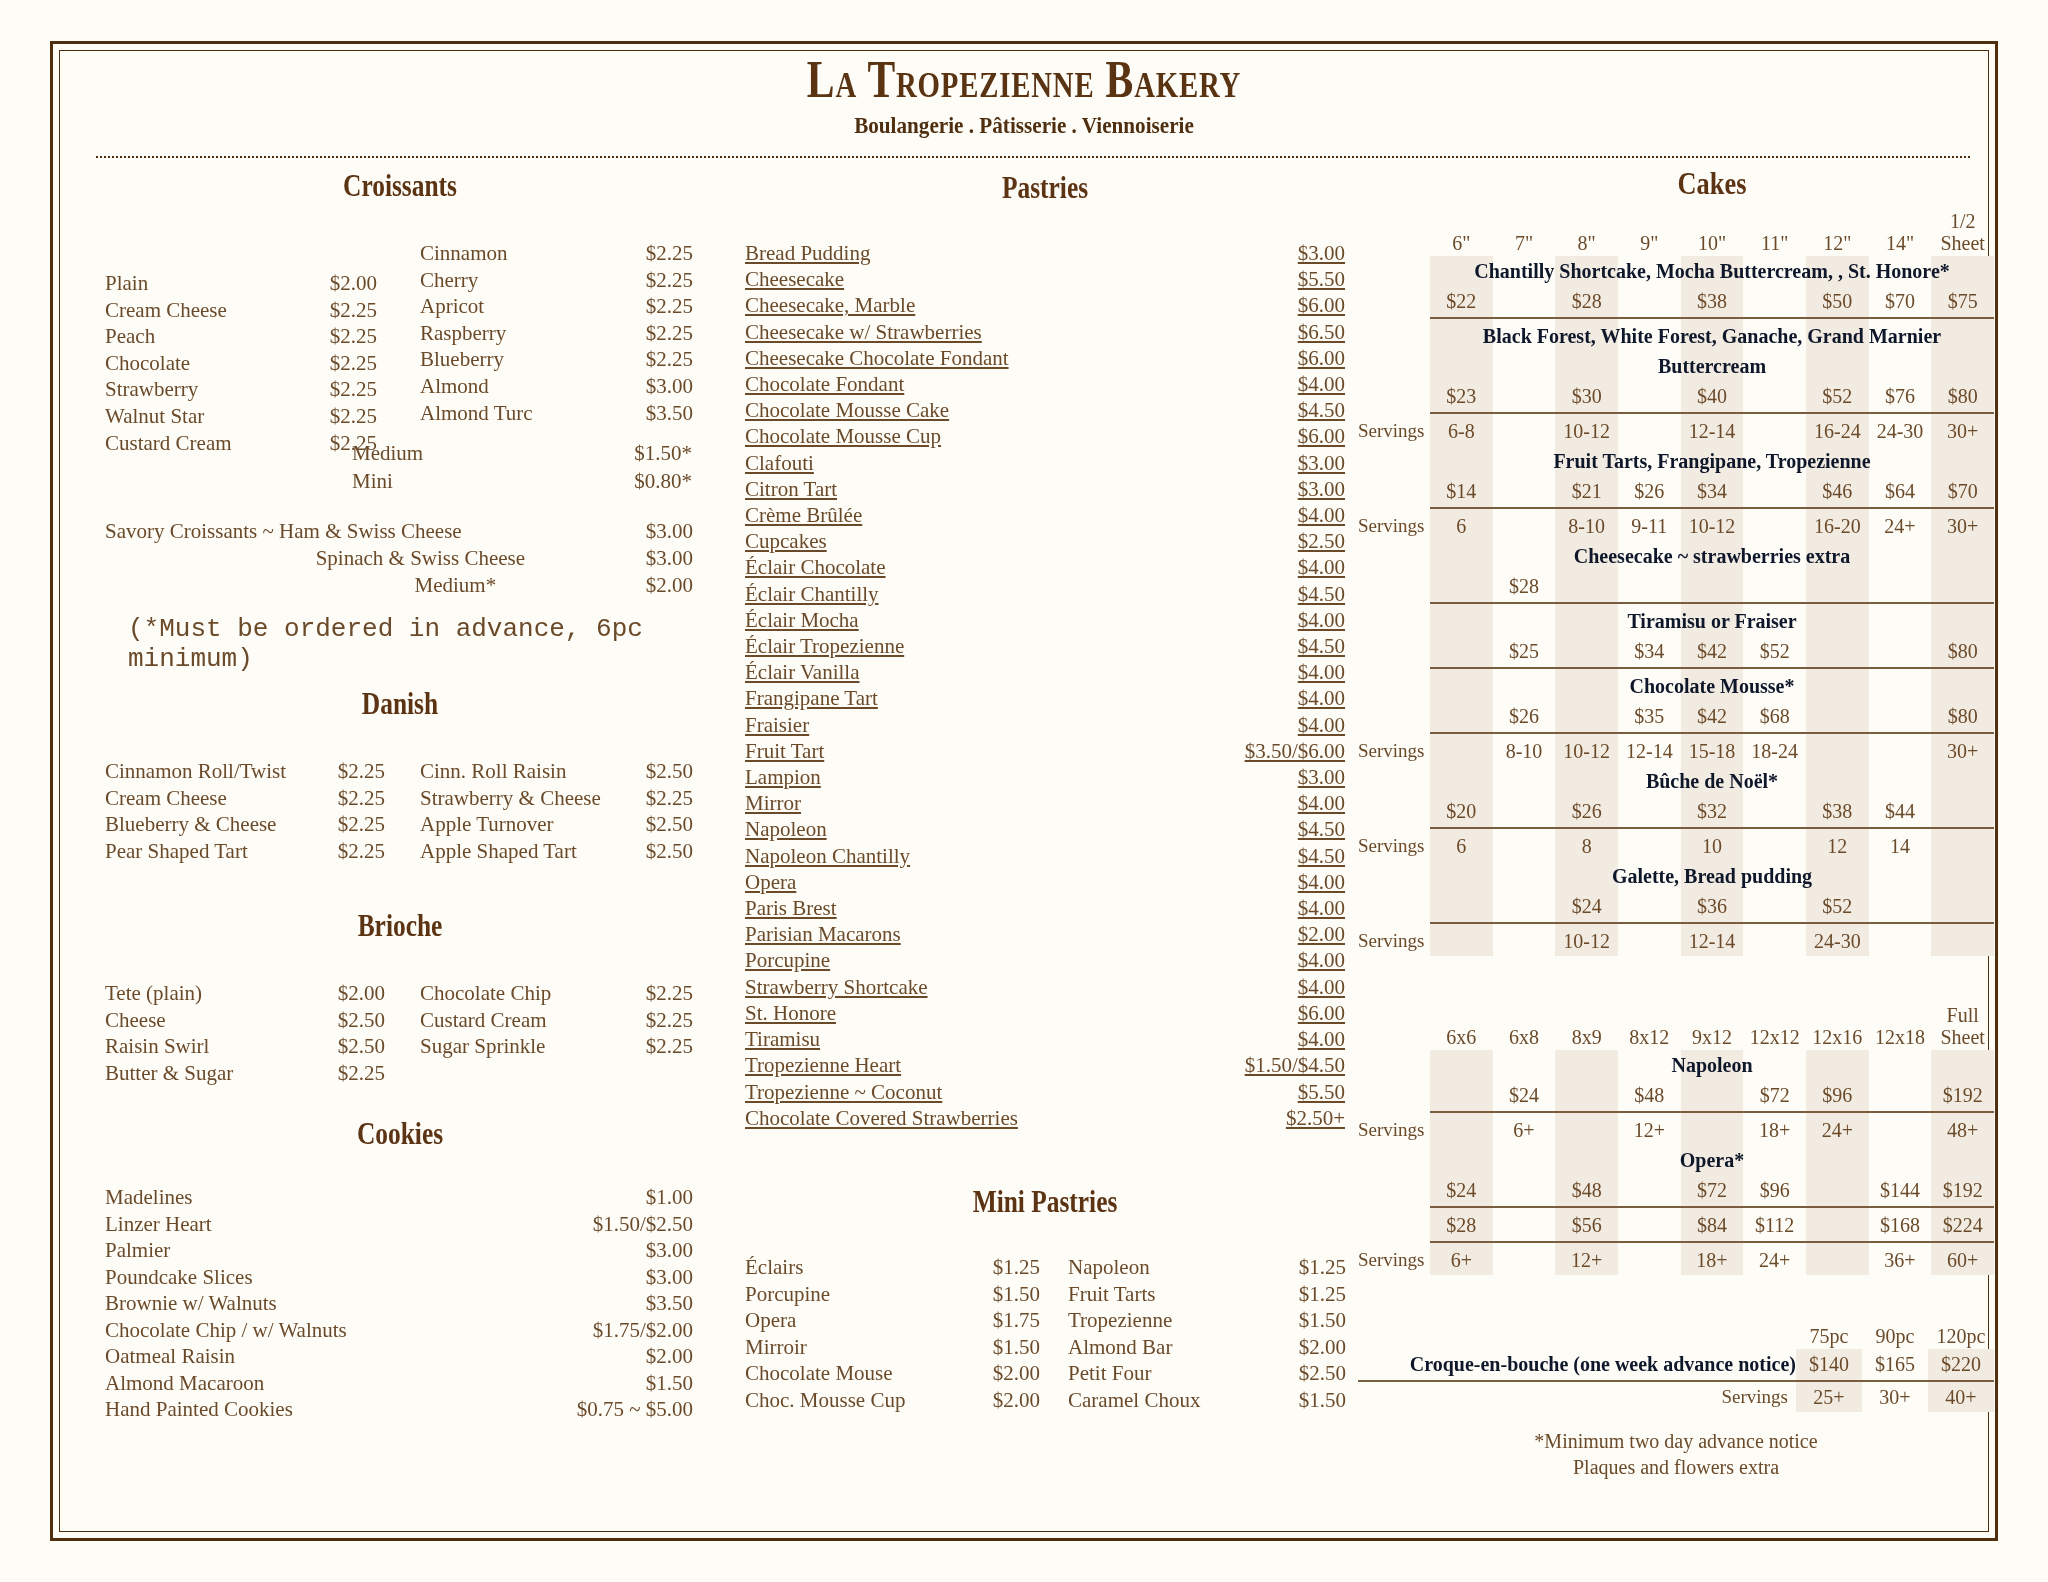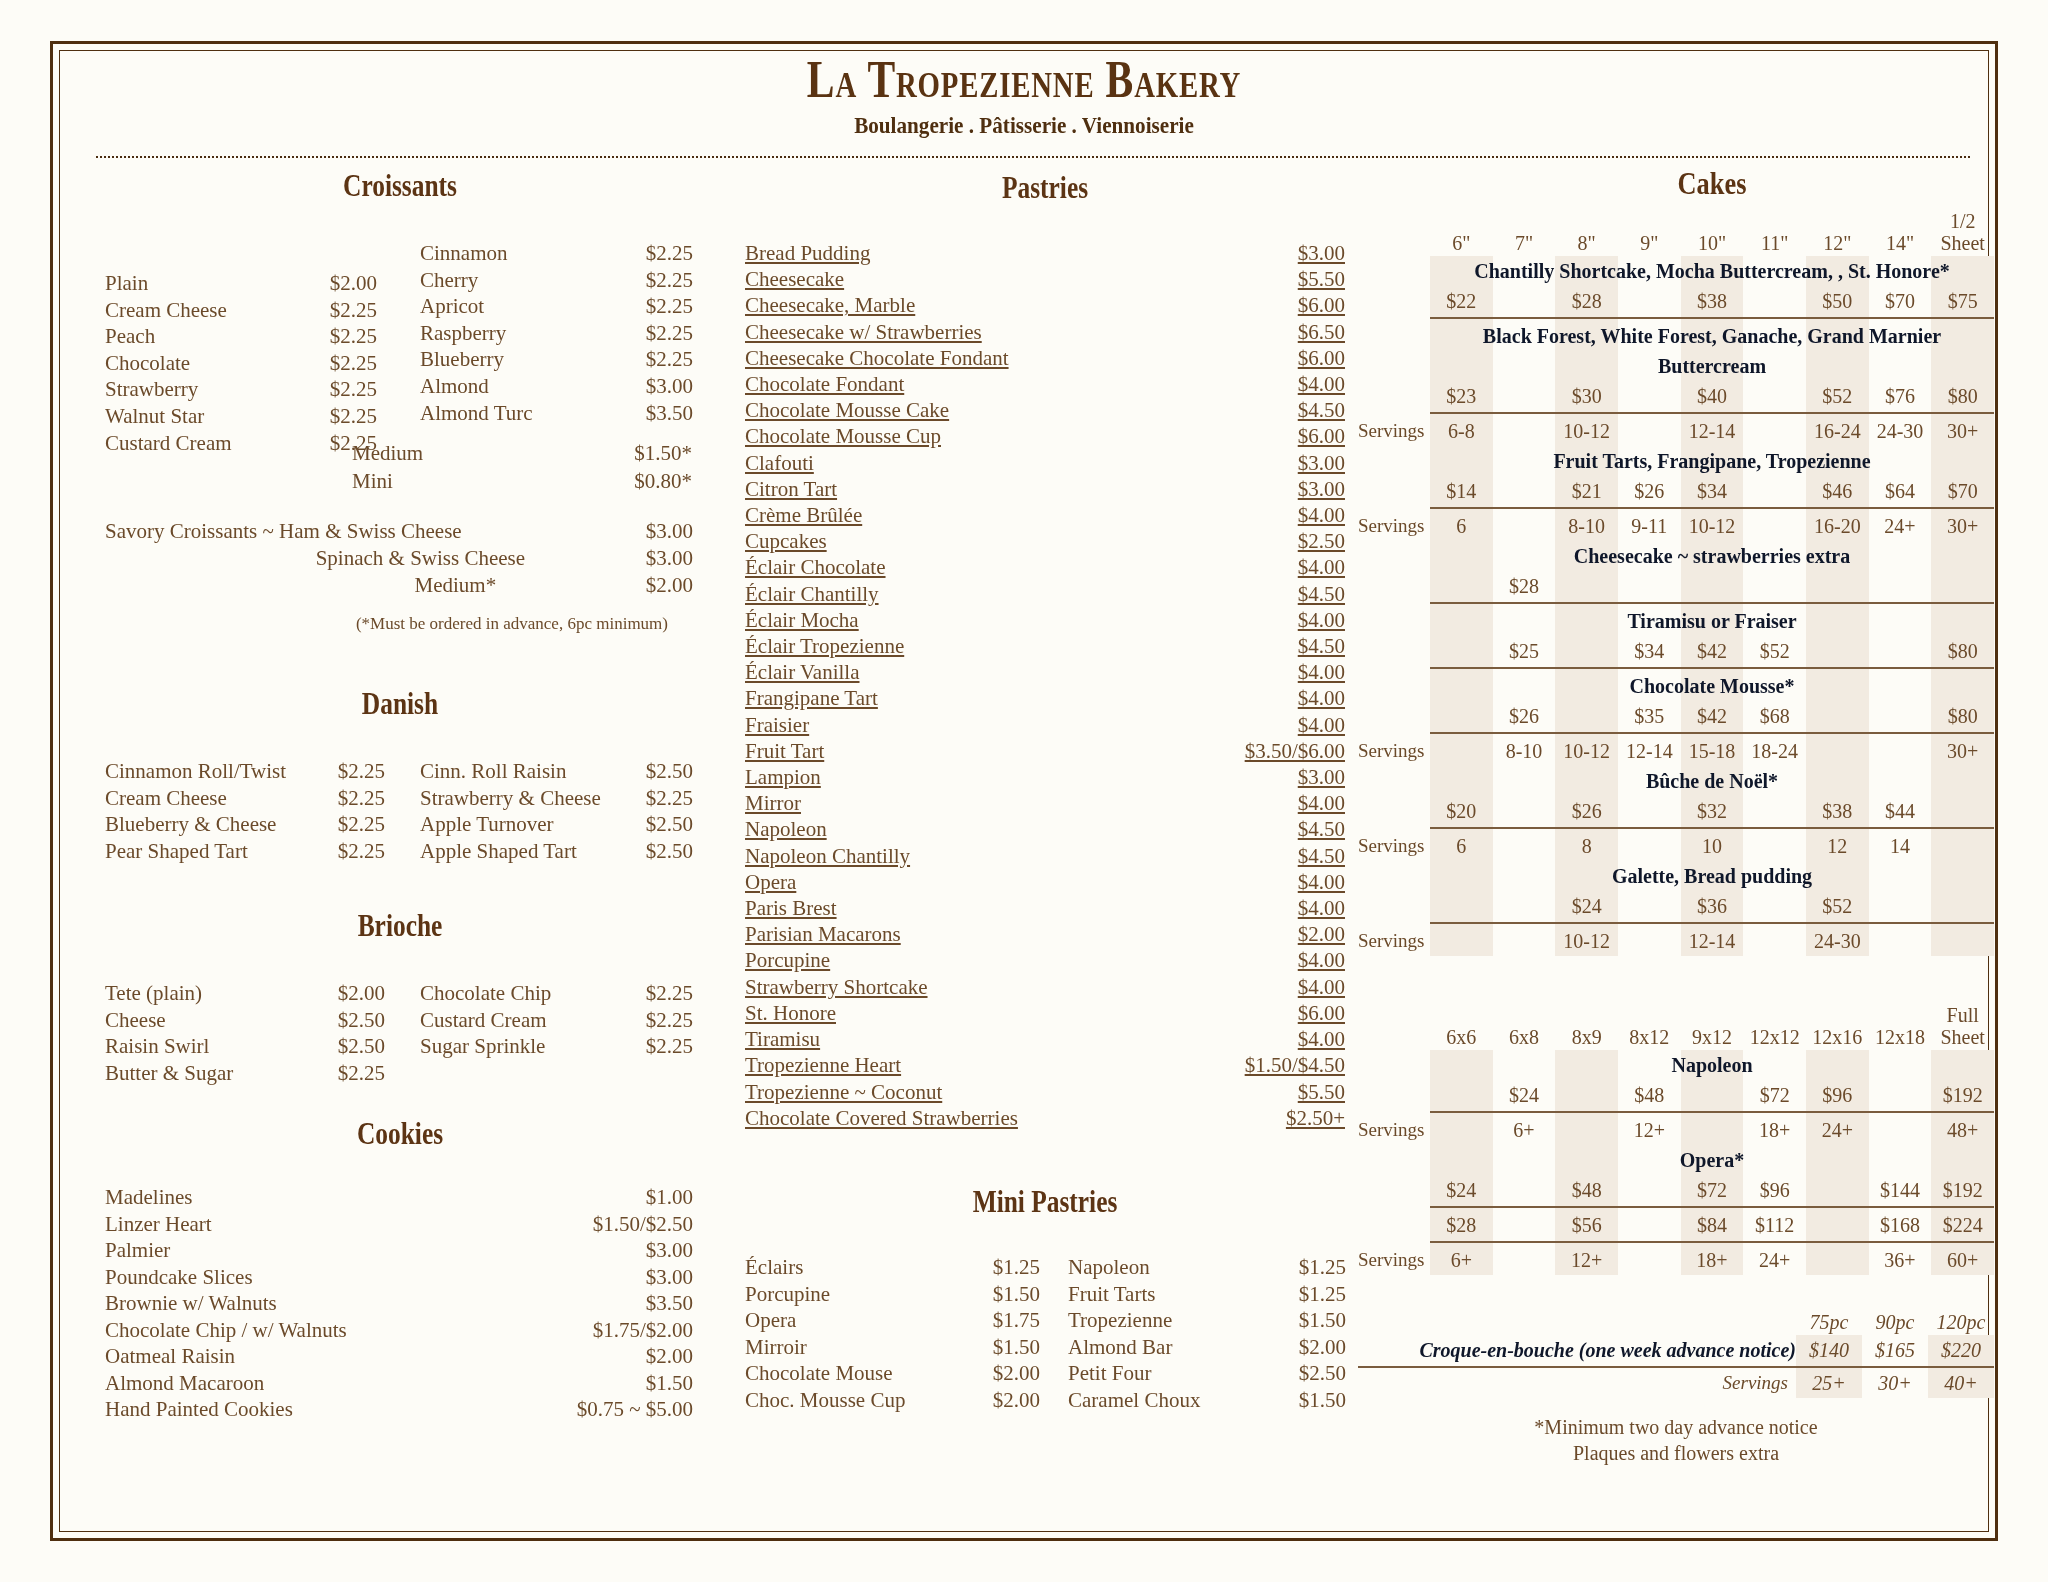--- a/index.html
+++ b/index.html
@@ -31,21 +31,21 @@
   .pr{white-space:nowrap;}
   #cro-col1{left:105px;top:240px;width:272px;margin-top:30px;}
   #cro-col2{left:420px;top:240px;width:273px;}
   #cro-sizes{left:352px;top:440px;width:340px;}
   #cro-sizes .menu-row{line-height:27.5px;}
   #cro-savory{left:105px;top:518px;width:588px;}
   #cro-savory .menu-row{line-height:27px;}
   #cro-savory .nm{flex:1;}
   #cro-savory .menu-row:nth-child(2) .nm{text-align:center;padding-left:90px;}
   #cro-savory .menu-row:nth-child(3) .nm{text-align:center;padding-left:160px;}
-  #cro-note{left:128px;top:614px;width:540px;text-align:right;font-size:17px;}
+  #cro-note{left:128px;top:614px;width:540px;text-align:left;font-size:26px;font-family:Liberation Mono, monospace;}
   #dan-col1{left:105px;top:758px;width:280px;}
   #dan-col2{left:420px;top:758px;width:273px;}
   #bri-col1{left:105px;top:980px;width:280px;}
   #bri-col2{left:420px;top:980px;width:273px;}
   #cookies-list{left:105px;top:1184px;width:588px;}
   #cookies-list .menu-row{line-height:26.5px;}
   #pastries-list{left:745px;top:240px;width:600px;}
   #pastries-list .menu-row{line-height:26.2px;text-decoration:underline;}
   #mini-col1{left:745px;top:1254px;width:295px;}
   #mini-col2{left:1068px;top:1254px;width:278px;}
@@ -55,21 +55,21 @@
   .cake-cols-row{display:grid;grid-template-columns:72px repeat(9,1fr);text-align:center;line-height:22px;align-items:end;min-height:50px;padding-bottom:2px;}
   .cake-body{position:relative;}
   .cake-body::before{content:"";position:absolute;left:72px;right:0;top:0;bottom:0;
      background:repeating-linear-gradient(to right,#f2ebe1 0 62.6px,rgba(255,255,255,0) 62.6px 125.3px);}
   .cake-title{position:relative;padding-left:72px;text-align:center;font-weight:700;color:#0f172a;line-height:30px;}
   .cake-row{position:relative;display:grid;grid-template-columns:72px repeat(9,1fr);text-align:center;line-height:30px;}
   .cake-rule{position:relative;margin-left:72px;border-top:2px solid #7a5c3e;margin-top:1px;margin-bottom:2px;}
   .srv-label{text-align:right;padding-right:8px;font-size:19px;}
   .gap1{height:42px;}
   
-  .croque{position:relative;margin-top:34px;font-style:italic;}
+  .croque{position:relative;margin-top:48px;}
   .croque-stripe{position:absolute;width:66px;top:26px;bottom:0;background:#f2ebe1;}
   .croque-stripe.s1{right:132px;}
   .croque-stripe.s2{right:0;}
   .croque-head{position:relative;display:grid;grid-template-columns:1fr 66px 66px 66px;text-align:center;line-height:26px;}
   .croque-row{position:relative;display:grid;grid-template-columns:1fr 66px 66px 66px;text-align:center;line-height:30px;}
   .croque-label{text-align:right;font-weight:700;color:#0f172a;white-space:nowrap;}
   .croque-rule{position:relative;border-top:2px solid #7a5c3e;margin-top:1px;}
   .footnotes{margin-top:16px;text-align:center;line-height:26px;}
 </style>
 </head>

